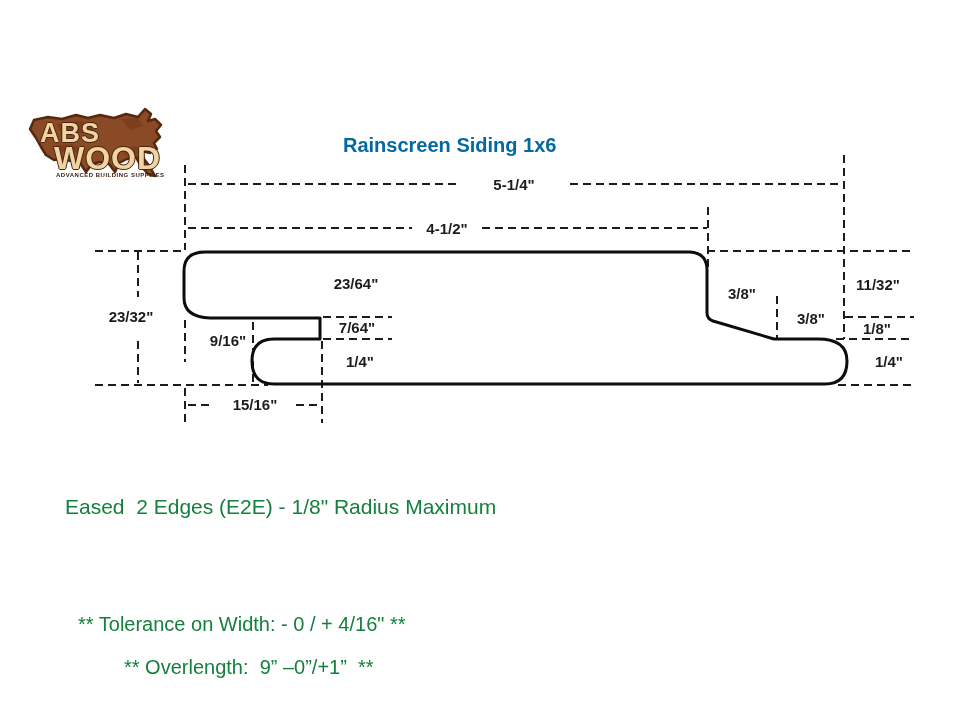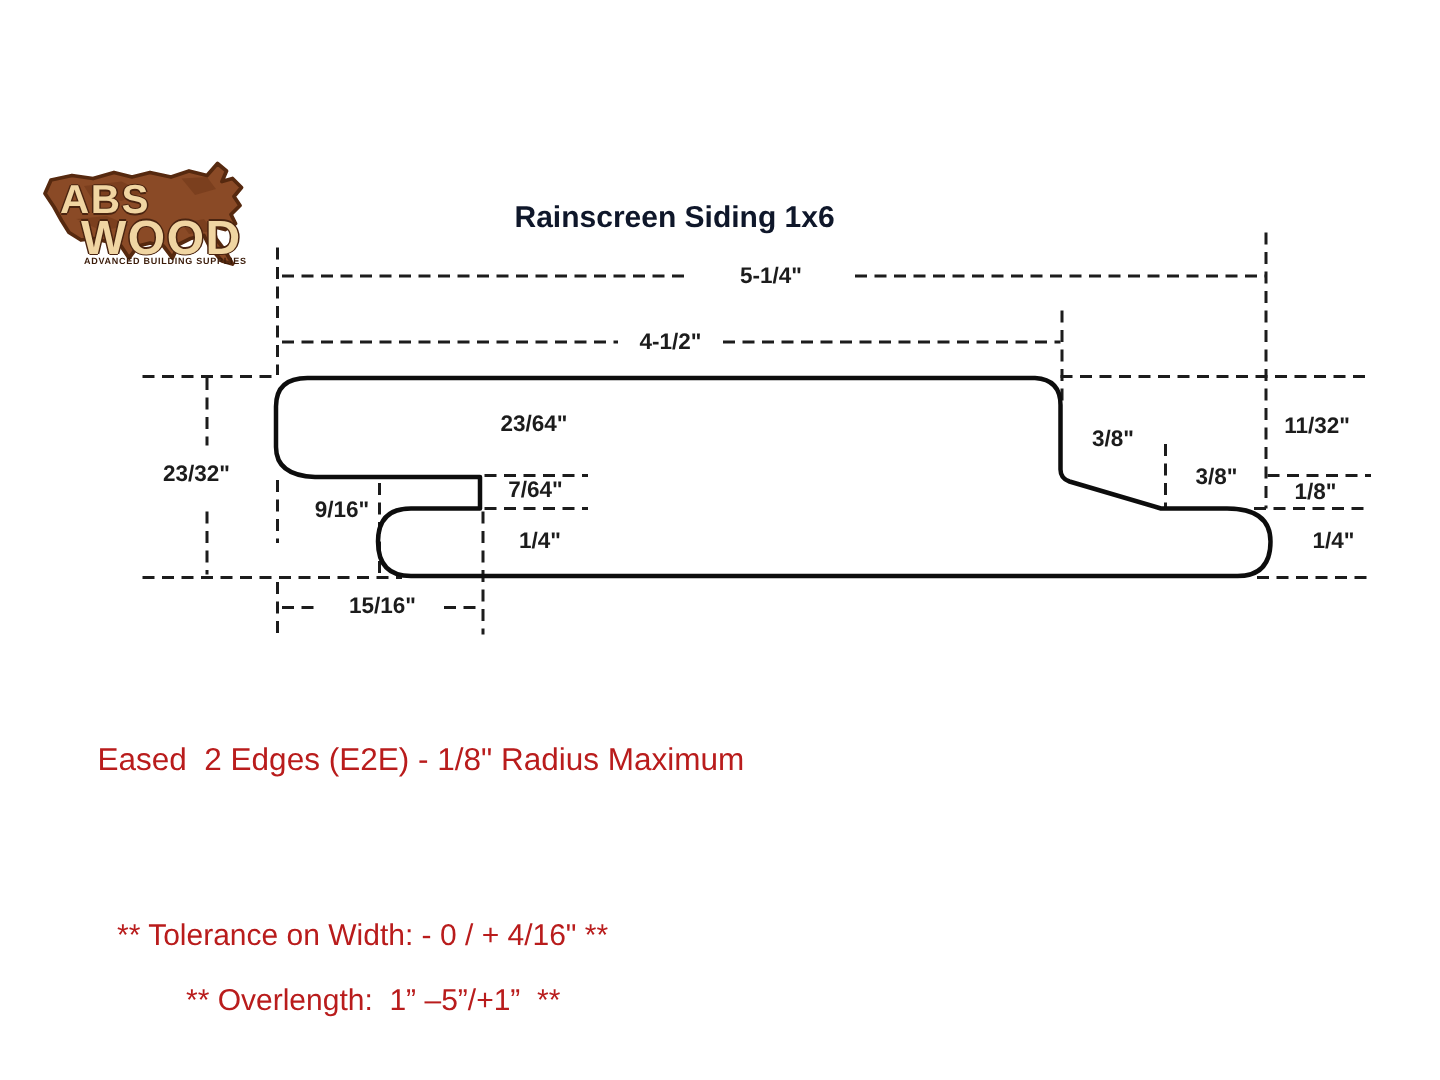--- a/index.html
+++ b/index.html
@@ -2,29 +2,29 @@
 <html><head>
 <meta charset="utf-8">
 <style>
   html,body{margin:0;padding:0;background:#ffffff;}
   .canvas{
     position:relative;width:960px;height:720px;background:#ffffff;
     font-family:"Liberation Sans",sans-serif;overflow:hidden;
   }
   .title{
     position:absolute;left:343px;top:134px;
-    font-size:20px;font-weight:bold;color:#0f172a;white-space:pre;
+    font-size:20px;font-weight:bold;color:#0369a1;white-space:pre;
   }
   .dim-label{
     position:absolute;transform:translate(-50%,-50%);
     font-size:15px;font-weight:bold;color:#1c1c1c;white-space:pre;
     font-family:"Liberation Sans",sans-serif;
   }
   .note{
-    position:absolute;color:#b91c1c;white-space:pre;
+    position:absolute;color:#15803d;white-space:pre;
     font-family:"Liberation Sans",sans-serif;
   }
   .note-eased{left:65px;top:495px;font-size:21px;}
   .note-thick{left:57px;top:559px;font-size:20px;}
   .note-width{left:78px;top:613px;font-size:20px;}
   .note-over{left:124px;top:656px;font-size:20px;}
   .logo{position:absolute;left:26px;top:104px;width:152px;height:102px;}
   .logo-text{position:absolute;color:#f0d5a2;font-weight:bold;
     text-shadow:-1px 0 #4a2410,1px 0 #4a2410,0 -1px #4a2410,0 1px #4a2410;
     font-family:"Liberation Sans",sans-serif;line-height:1;}
@@ -99,15 +99,15 @@
   <div class="dim-label" style="left:228px;top:340px;">9/16"</div>
   <div class="dim-label" style="left:255px;top:404px;">15/16"</div>
   <div class="dim-label" style="left:742px;top:293px;">3/8"</div>
   <div class="dim-label" style="left:811px;top:318px;">3/8"</div>
   <div class="dim-label" style="left:878px;top:284px;">11/32"</div>
   <div class="dim-label" style="left:877px;top:328px;">1/8"</div>
   <div class="dim-label" style="left:889px;top:361px;">1/4"</div>
 
   <div class="note note-eased">Eased  2 Edges (E2E) - 1/8" Radius Maximum</div>
   <div class="note note-width">** Tolerance on Width: - 0 / + 4/16" **</div>
-  <div class="note note-over">** Overlength:  1” –5”/+1”  **</div>
+  <div class="note note-over">** Overlength:  9” –0”/+1”  **</div>
 
 </div>
 
 </body></html>

